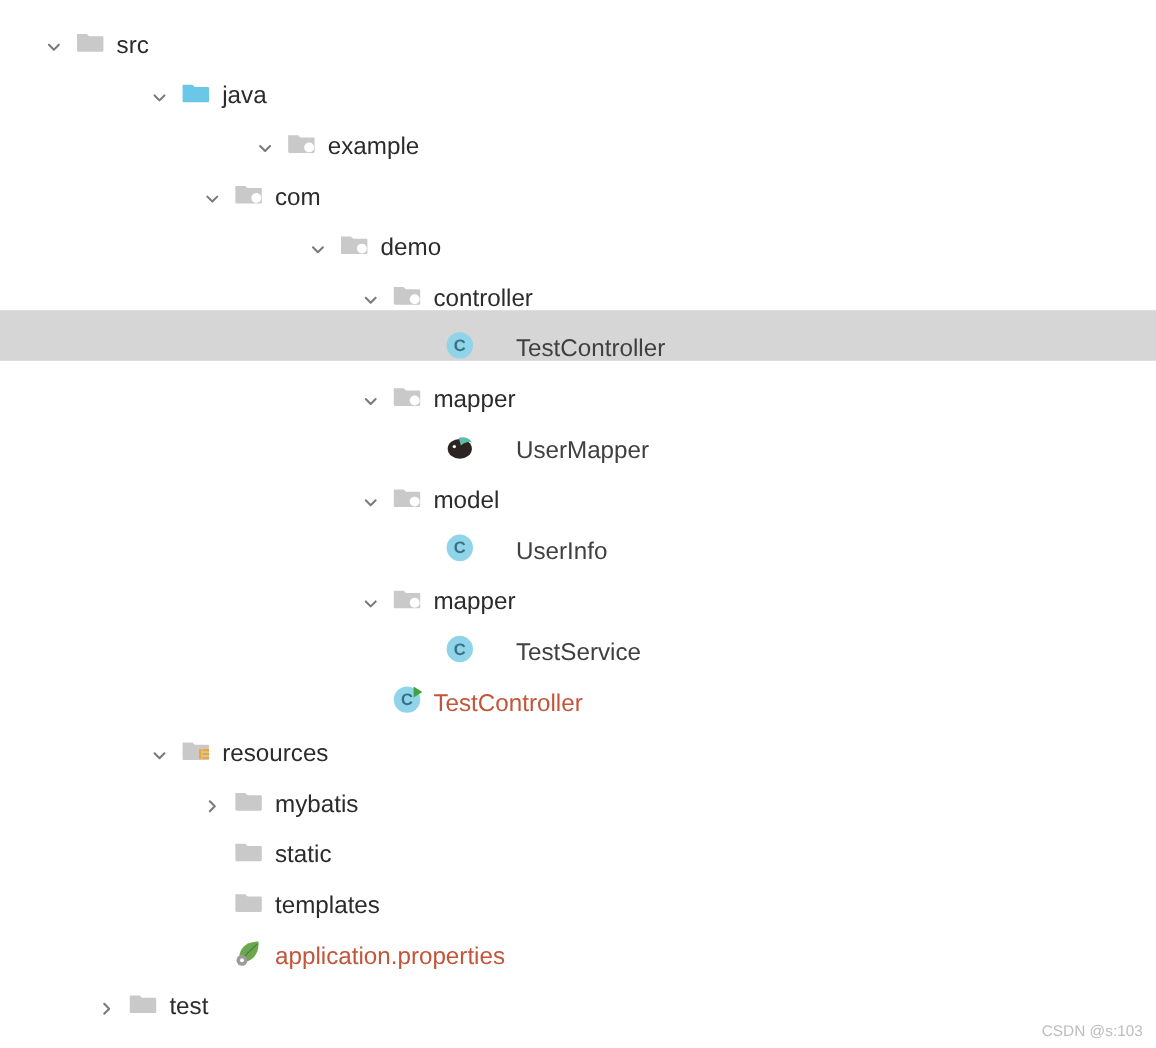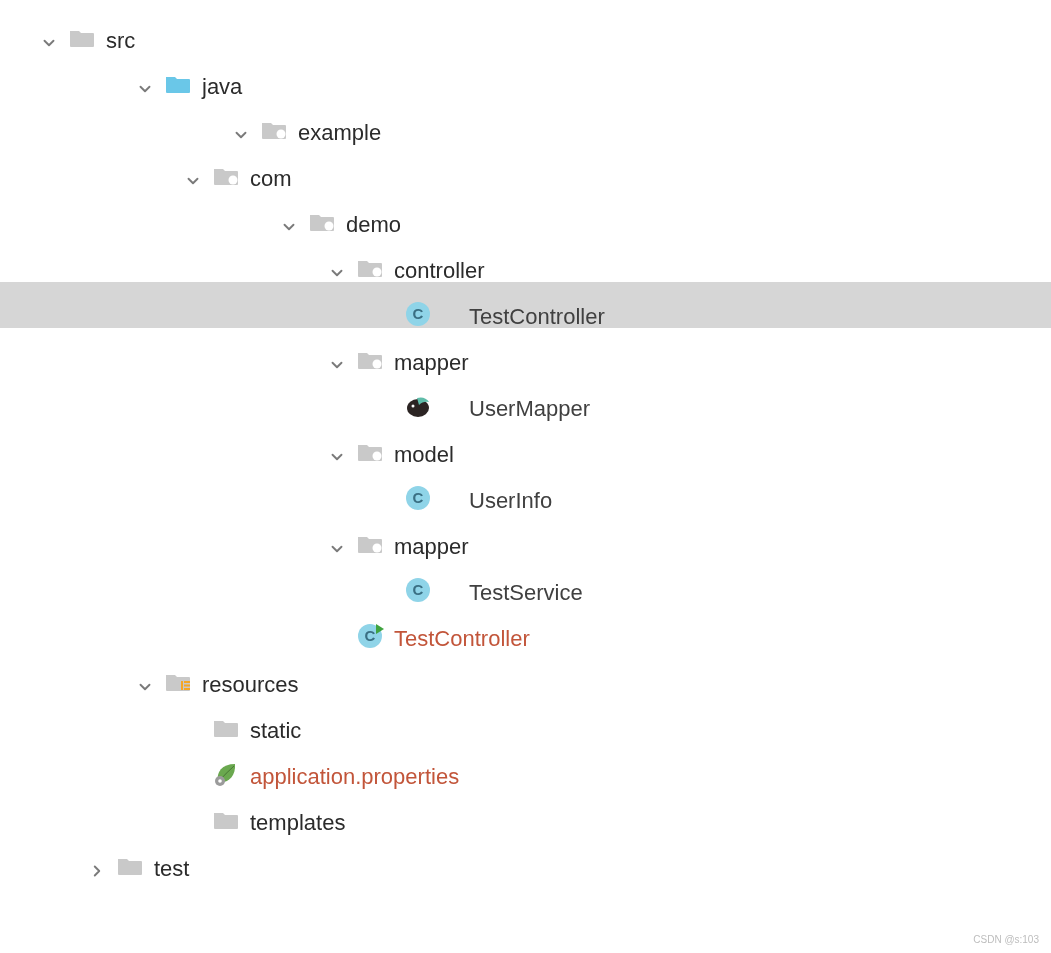--- a/index.html
+++ b/index.html
@@ -79,21 +79,21 @@
   .bird-body { fill: #2b2423; }
   .bird-wing { fill: #5fbca9; }
 
   .leaf-body { fill: #6aa84f; }
   .leaf-gear { fill: #9b9b9b; }
 
   .watermark {
     position: fixed;
     right: 12px;
     bottom: 8px;
-    font-size: 10px;
+    font-size: 14px;
     color: #bdbdbd;
     font-family: Arial, sans-serif;
   }
 </style>
 </head>
 <body>
 
 <div class="tree" id="tree">
     <div class="row">
       <span style="display: inline-block; width: 30px;"></span>
@@ -310,54 +310,69 @@
             <rect x="3" y="0" width="6" height="2" fill="#f6a623"></rect>
             <rect x="3" y="3.5" width="6" height="2" fill="#f6a623"></rect>
             <rect x="3" y="7" width="6" height="2" fill="#f6a623"></rect>
           </g>
         </svg>
       </span>
       <span class="label c-default">resources</span>
     </div>
     <div class="row">
       <span style="display: inline-block; width: 174px;"></span>
+      <span class="arrow">
+        <svg width="18" height="18" viewBox="0 0 24 24">
+          <path d="M9 6l6 6-6 6" fill="none" stroke="#7a7a7a" stroke-width="2.5" stroke-linecap="round" stroke-linejoin="round"></path>
+        </svg>
+      </span>
+      <span class="icon">
+        <svg width="28" height="24" viewBox="0 0 28 24" class="">
+          <path class="folder-tab" d="M2 5 h9 l3 3 h-12 z"></path>
+          <rect class="folder-body" x="2" y="7" width="24" height="14" rx="1"></rect>
+        </svg>
+      </span>
+      <span class="label c-default">mybatis</span>
+    </div>
+    <div class="row">
+      <span style="display: inline-block; width: 174px;"></span>
       <span class="noarrow"></span>
       <span class="icon">
         <svg width="28" height="24" viewBox="0 0 28 24" class="">
           <path class="folder-tab" d="M2 5 h9 l3 3 h-12 z"></path>
           <rect class="folder-body" x="2" y="7" width="24" height="14" rx="1"></rect>
         </svg>
       </span>
       <span class="label c-default">static</span>
+    </div>
+    <div class="row">
+      <span style="display: inline-block; width: 174px;"></span>
+      <span class="noarrow"></span>
+      <span class="icon">
+        <svg width="28" height="24" viewBox="0 0 28 24" class="">
+          <path class="folder-tab" d="M2 5 h9 l3 3 h-12 z"></path>
+          <rect class="folder-body" x="2" y="7" width="24" height="14" rx="1"></rect>
+        </svg>
+      </span>
+      <span class="label c-default">templates</span>
     </div>
     <div class="row">
       <span style="display: inline-block; width: 174px;"></span>
       <span class="noarrow"></span>
       <span class="icon">
         <svg width="28" height="28" viewBox="0 0 28 28">
           <path class="leaf-body" d="M23 4 C10 4 4 12 6 22 C16 24 24 16 23 4 Z"></path>
           <path fill="#4a7a36" d="M9 19 C13 14 18 10 22 6" stroke="#4a7a36" stroke-width="1"></path>
           <circle class="leaf-gear" cx="8" cy="21" r="5"></circle>
           <circle fill="#fff" cx="8" cy="21" r="1.8"></circle>
         </svg>
       </span>
       <span class="label c-orange">application.properties</span>
     </div>
     <div class="row">
-      <span style="display: inline-block; width: 174px;"></span>
-      <span class="noarrow"></span>
-      <span class="icon">
-        <svg width="28" height="24" viewBox="0 0 28 24" class="">
-          <path class="folder-tab" d="M2 5 h9 l3 3 h-12 z"></path>
-          <rect class="folder-body" x="2" y="7" width="24" height="14" rx="1"></rect>
-        </svg>
-      </span>
-      <span class="label c-default">templates</span>
-    </div>
-    <div class="row">
       <span style="display: inline-block; width: 78px;"></span>
       <span class="arrow">
         <svg width="18" height="18" viewBox="0 0 24 24">
           <path d="M9 6l6 6-6 6" fill="none" stroke="#7a7a7a" stroke-width="2.5" stroke-linecap="round" stroke-linejoin="round"></path>
         </svg>
       </span>
       <span class="icon">
         <svg width="28" height="24" viewBox="0 0 28 24" class="">
           <path class="folder-tab" d="M2 5 h9 l3 3 h-12 z"></path>
           <rect class="folder-body" x="2" y="7" width="24" height="14" rx="1"></rect>

